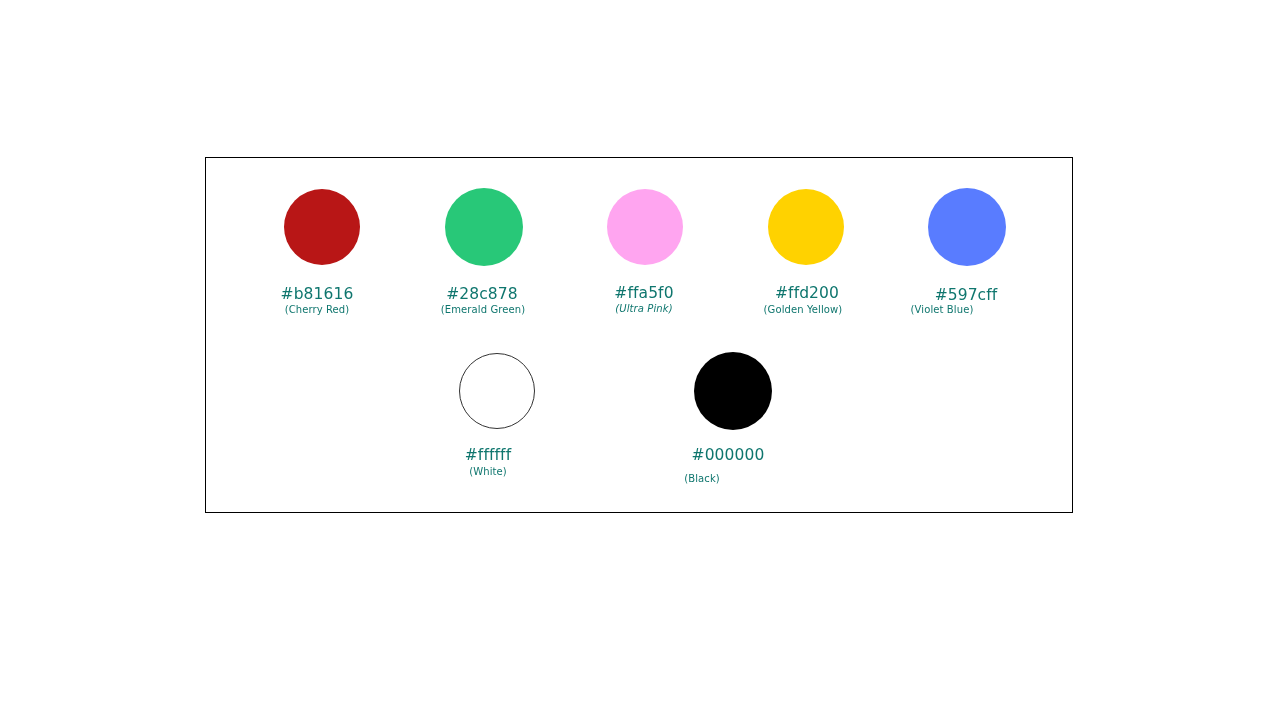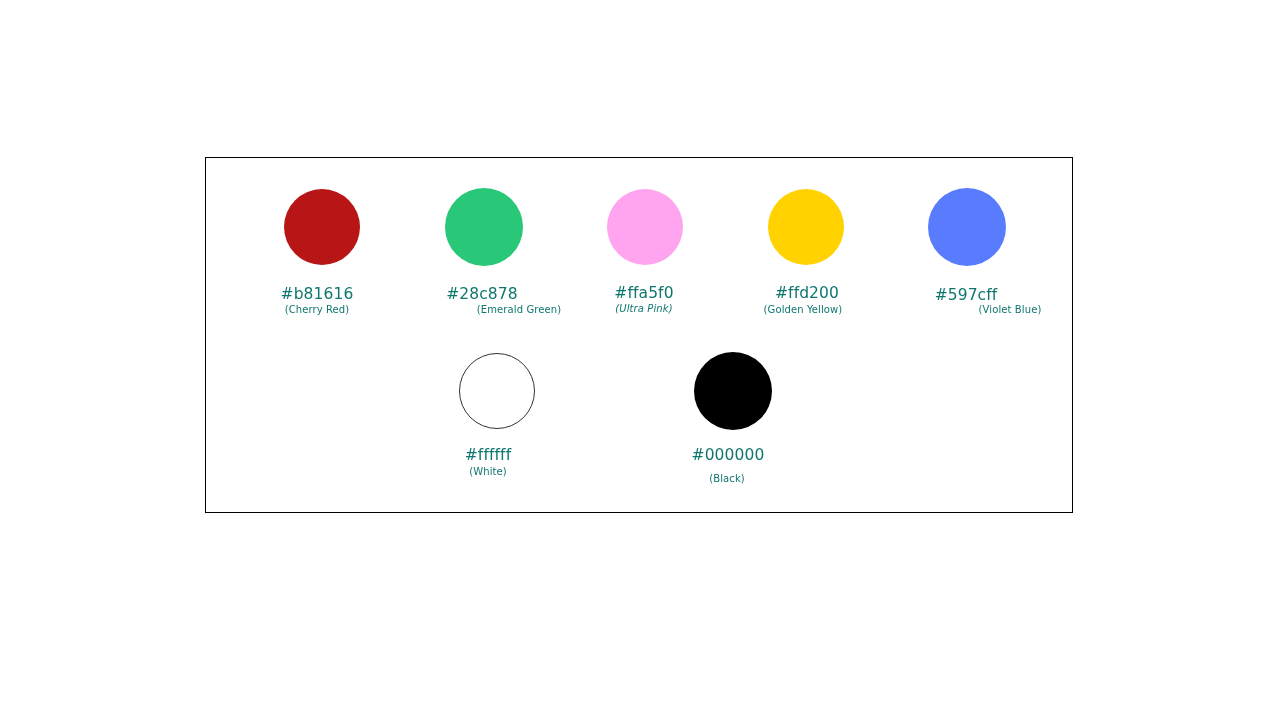--- a/index.html
+++ b/index.html
@@ -70,41 +70,41 @@
   <div id="palette-frame"></div>
   <div id="swatch-layer">
       <div class="swatch">
         <div class="swatch-dot" style="left: 284px; top: 189px; width: 76px; height: 76px; background: rgb(184, 22, 22);"></div>
         <div class="swatch-label swatch-hex" style="left: 167px; top: 287px; width: 300px;">#b81616</div>
         <div class="swatch-label swatch-name" style="left: 167px; top: 305px; width: 300px;">(Cherry Red)</div>
       </div>
       <div class="swatch">
         <div class="swatch-dot" style="left: 445px; top: 188px; width: 78px; height: 78px; background: rgb(40, 200, 120);"></div>
         <div class="swatch-label swatch-hex" style="left: 332px; top: 287px; width: 300px;">#28c878</div>
-        <div class="swatch-label swatch-name" style="left: 333px; top: 305px; width: 300px; padding-left: 36px;">(Emerald Green)</div>
+        <div class="swatch-label swatch-name" style="left: 333px; top: 305px; width: 300px;">(Emerald Green)</div>
       </div>
       <div class="swatch">
         <div class="swatch-dot" style="left: 607px; top: 189px; width: 76px; height: 76px; background: rgb(255, 165, 240);"></div>
         <div class="swatch-label swatch-hex" style="left: 494px; top: 286px; width: 300px;">#ffa5f0</div>
         <div class="swatch-label swatch-name" style="left: 494px; top: 304px; width: 300px; font-style: italic;">(Ultra Pink)</div>
       </div>
       <div class="swatch">
         <div class="swatch-dot" style="left: 768px; top: 189px; width: 76px; height: 76px; background: rgb(255, 210, 0);"></div>
         <div class="swatch-label swatch-hex" style="left: 657px; top: 286px; width: 300px;">#ffd200</div>
         <div class="swatch-label swatch-name" style="left: 653px; top: 305px; width: 300px;">(Golden Yellow)</div>
       </div>
       <div class="swatch">
         <div class="swatch-dot" style="left: 928px; top: 188px; width: 78px; height: 78px; background: rgb(89, 124, 255);"></div>
         <div class="swatch-label swatch-hex" style="left: 816px; top: 288px; width: 300px;">#597cff</div>
-        <div class="swatch-label swatch-name" style="left: 860px; top: 305px; width: 300px;">(Violet Blue)</div>
+        <div class="swatch-label swatch-name" style="left: 792px; top: 305px; width: 300px;">(Violet Blue)</div>
       </div>
       <div class="swatch">
         <div class="swatch-dot" style="left: 459px; top: 353px; width: 76px; height: 76px; background: rgb(255, 255, 255); border: 1px solid rgb(51, 51, 51);"></div>
         <div class="swatch-label swatch-hex" style="left: 338px; top: 448px; width: 300px;">#ffffff</div>
         <div class="swatch-label swatch-name" style="left: 338px; top: 467px; width: 300px;">(White)</div>
       </div>
       <div class="swatch">
         <div class="swatch-dot" style="left: 694px; top: 352px; width: 78px; height: 78px; background: rgb(0, 0, 0);"></div>
         <div class="swatch-label swatch-hex" style="left: 578px; top: 448px; width: 300px;">#000000</div>
-        <div class="swatch-label swatch-name" style="left: 577px; top: 474px; width: 300px; text-align: center;">(Black)</div>
+        <div class="swatch-label swatch-name" style="left: 552px; top: 474px; width: 300px; text-align: center;">(Black)</div>
       </div>
     </div>
 </div>
 
 </body></html>

